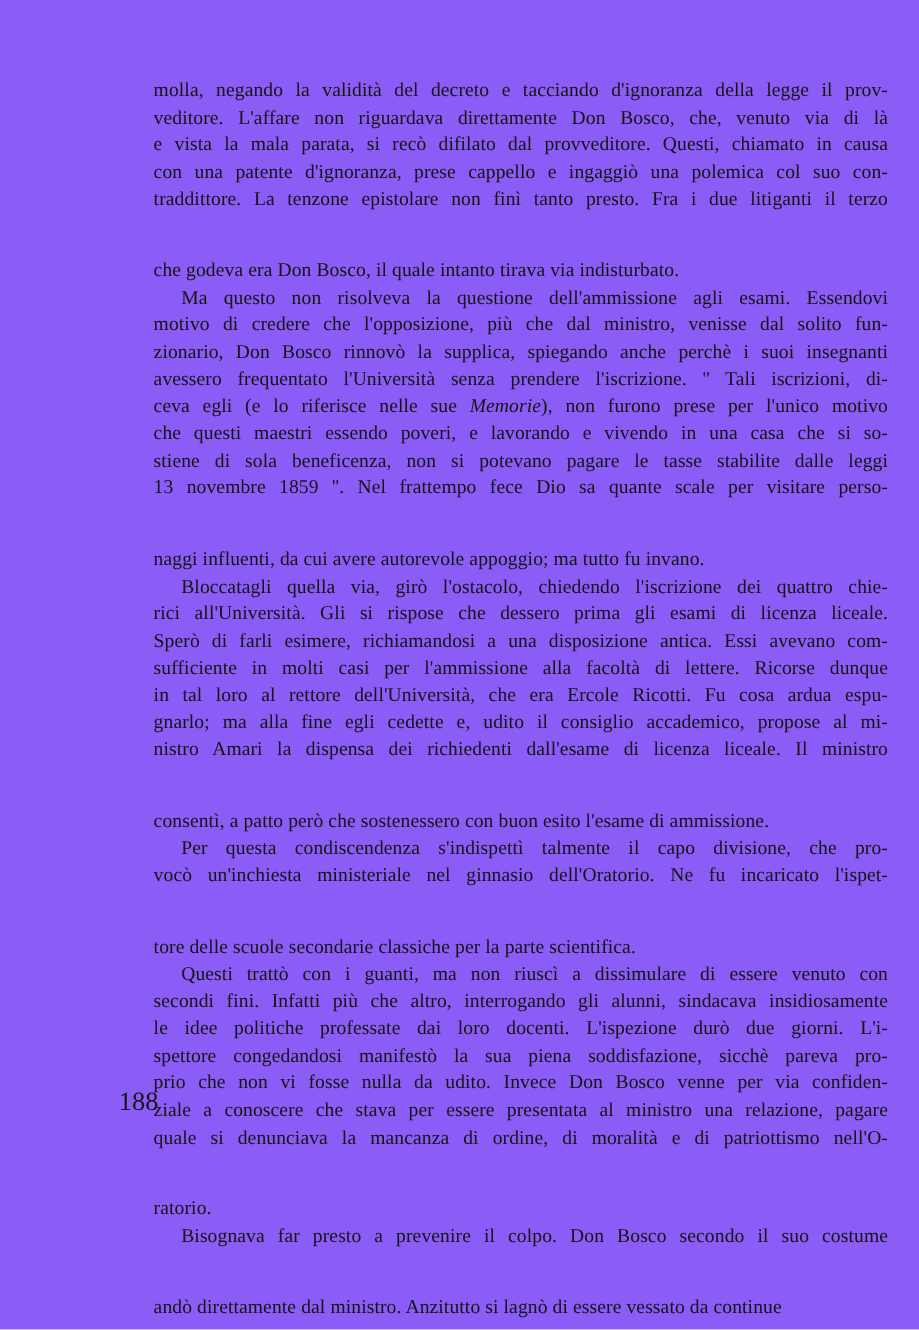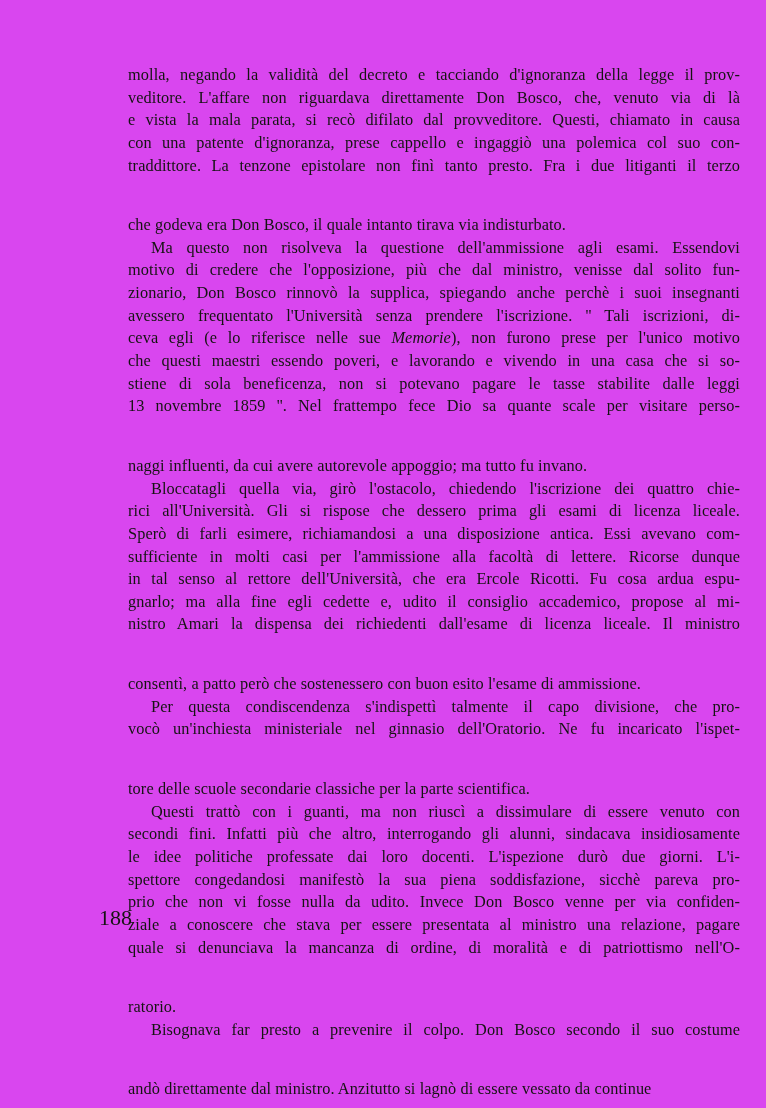--- a/index.html
+++ b/index.html
@@ -4,21 +4,21 @@
 <style>
   html, body {
     margin: 0;
     padding: 0;
     background: #ffffff;
   }
   .page {
     position: relative;
     width: 766px;
     height: 1108px;
-    background: #d946ef;
+    background: #8b5cf6;
     font-family: "Liberation Serif", "DejaVu Serif", serif;
     color: #151412;
     overflow: hidden;
   }
   .text-block {
     position: absolute;
     left: 128px;
     top: 64px;
     width: 612px;
   }
@@ -77,21 +77,21 @@
         <div class="line"><span>che questi maestri essendo poveri, e lavorando e vivendo in una casa che si so-</span></div>
         <div class="line"><span>stiene di sola beneficenza, non si potevano pagare le tasse stabilite dalle leggi</span></div>
         <div class="line"><span>13 novembre 1859 ''. Nel frattempo fece Dio sa quante scale per visitare perso-</span></div>
         <div class="line last"><span>naggi influenti, da cui avere autorevole appoggio; ma tutto fu invano.</span></div>
       </div>
       <div class="paragraph">
         <div class="line first indented"><span>Bloccatagli quella via, girò l'ostacolo, chiedendo l'iscrizione dei quattro chie-</span></div>
         <div class="line"><span>rici all'Università. Gli si rispose che dessero prima gli esami di licenza liceale.</span></div>
         <div class="line"><span>Sperò di farli esimere, richiamandosi a una disposizione antica. Essi avevano com-</span></div>
         <div class="line"><span>sufficiente in molti casi per l'ammissione alla facoltà di lettere. Ricorse dunque</span></div>
-        <div class="line"><span>in tal senso al rettore dell'Università, che era Ercole Ricotti. Fu cosa ardua espu-</span></div>
+        <div class="line"><span>in tal loro al rettore dell'Università, che era Ercole Ricotti. Fu cosa ardua espu-</span></div>
         <div class="line"><span>gnarlo; ma alla fine egli cedette e, udito il consiglio accademico, propose al mi-</span></div>
         <div class="line"><span>nistro Amari la dispensa dei richiedenti dall'esame di licenza liceale. Il ministro</span></div>
         <div class="line last"><span>consentì, a patto però che sostenessero con buon esito l'esame di ammissione.</span></div>
       </div>
       <div class="paragraph">
         <div class="line first indented"><span>Per questa condiscendenza s'indispettì talmente il capo divisione, che pro-</span></div>
         <div class="line"><span>vocò un'inchiesta ministeriale nel ginnasio dell'Oratorio. Ne fu incaricato l'ispet-</span></div>
         <div class="line last"><span>tore delle scuole secondarie classiche per la parte scientifica.</span></div>
       </div>
       <div class="paragraph">

